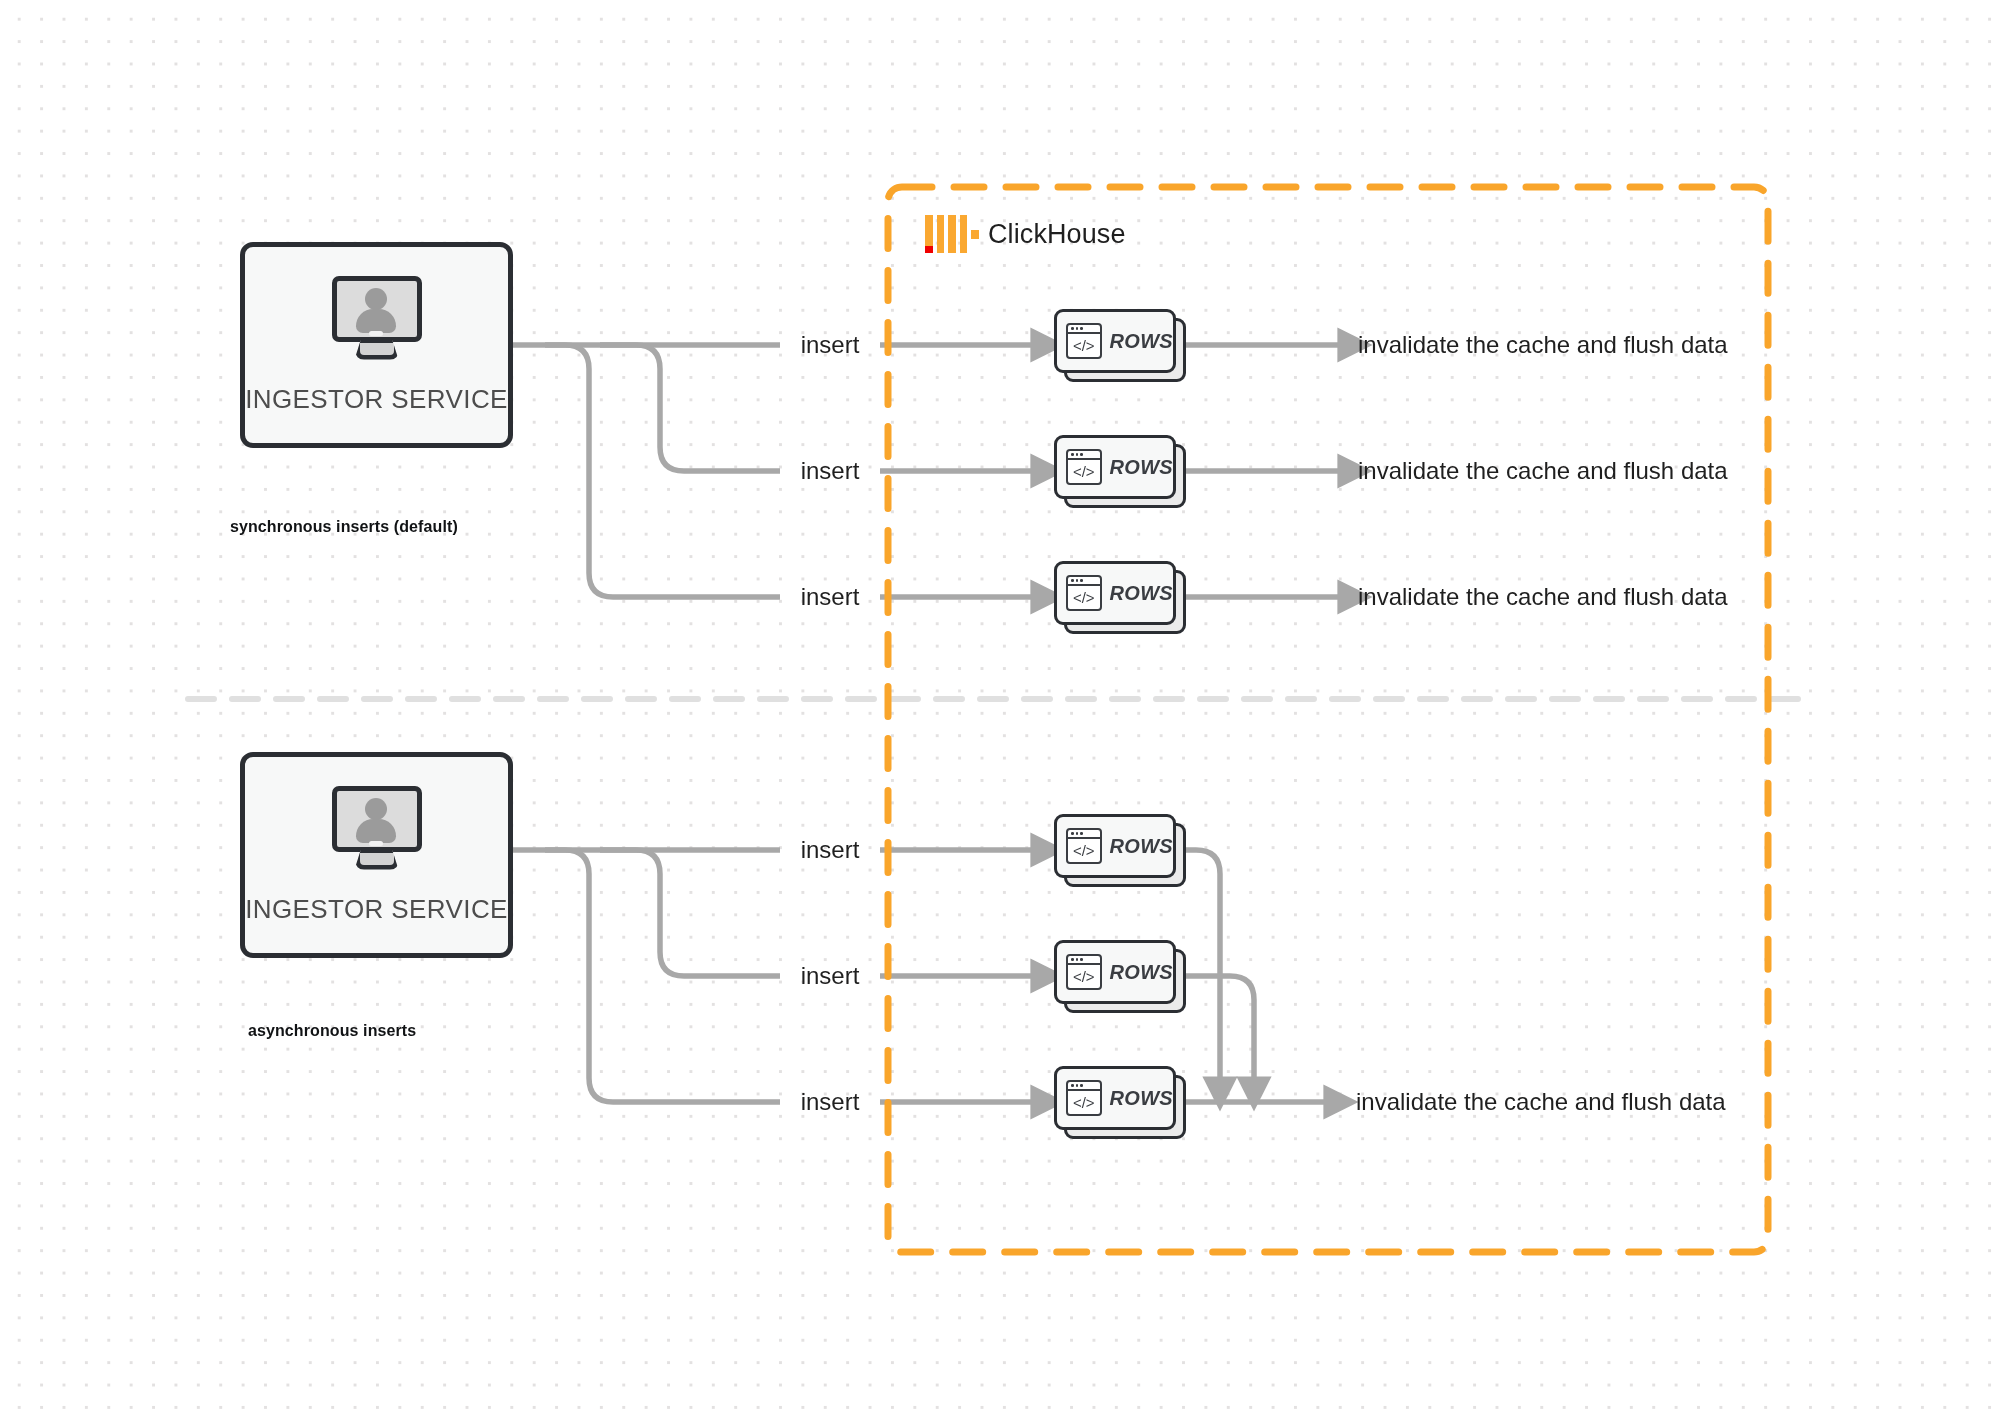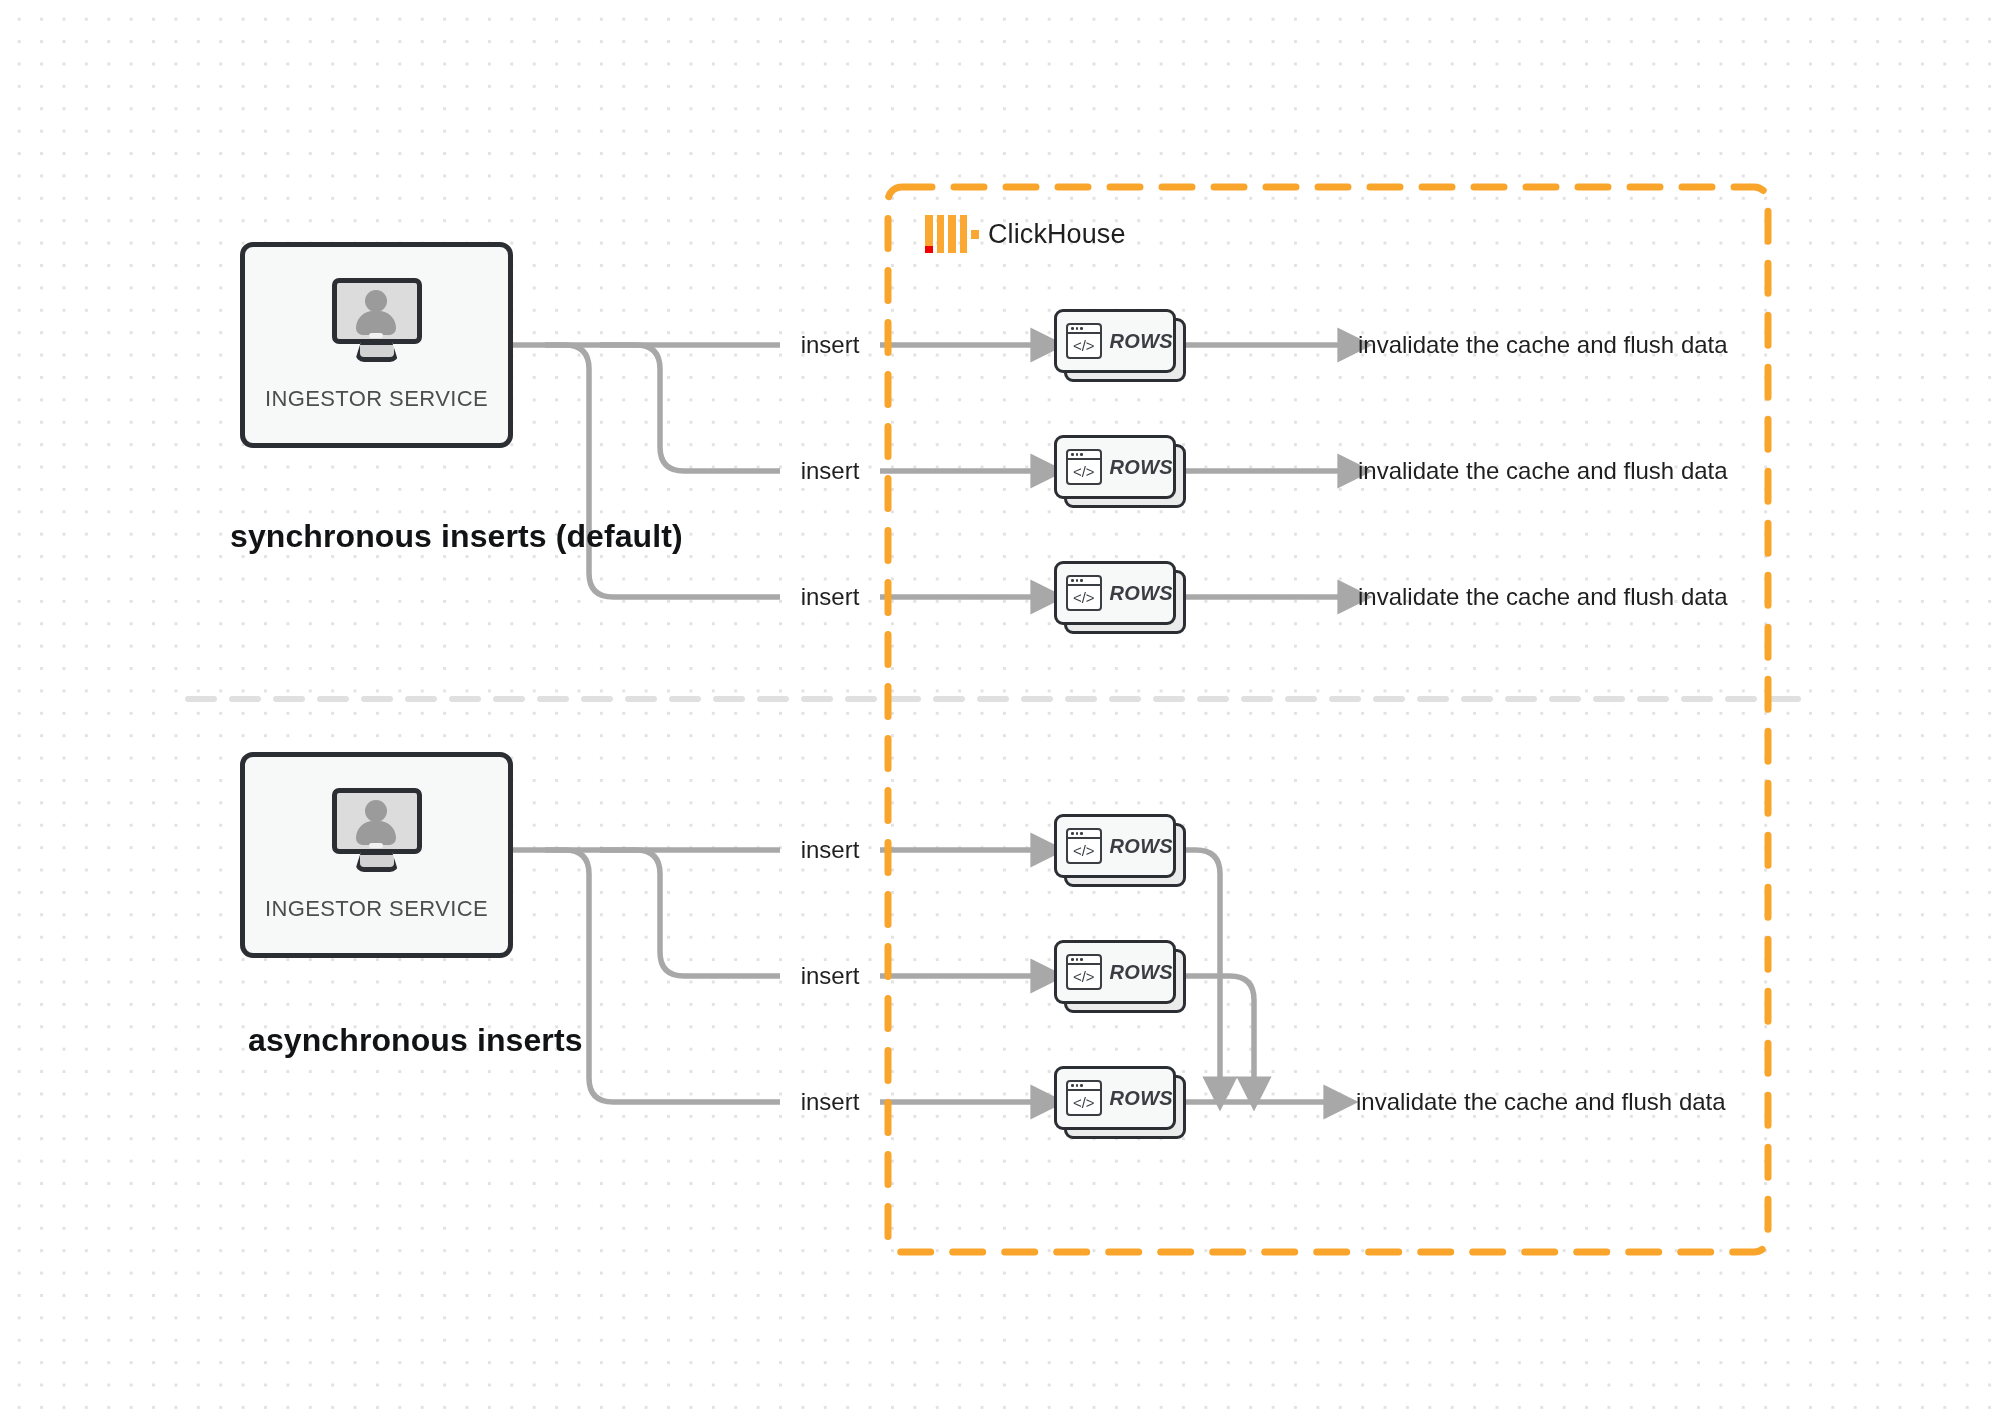--- a/index.html
+++ b/index.html
@@ -72,27 +72,27 @@
   }
   .monitor .stand {
     position: absolute; left: 27px; top: 62px;
     width: 44px; height: 22px;
     background: #d2d2d2;
     border: 5px solid #2b2e33;
     border-radius: 4px 4px 9px 9px;
     clip-path: polygon(16% 0, 84% 0, 100% 100%, 0 100%);
   }
   .service-label {
-    font-size: 22px; color: #4d4d4d; letter-spacing: 0.4px; margin-top: 16px;
+    font-size: 26px; color: #4d4d4d; letter-spacing: 0.4px; margin-top: 16px;
   }
 
   
   .section-caption {
     position: absolute;
-    font-size: 32px; font-weight: bold; color: #111315;
+    font-size: 16px; font-weight: bold; color: #111315;
     letter-spacing: 0.1px;
   }
   .section-caption.sync { left: 230px; top: 518px; }
   .section-caption.async { left: 248px; top: 1022px; }
 
   
   .rows-node { position: absolute; width: 132px; height: 73px; }
   .rows-node .shadow-card {
     position: absolute; left: 10px; top: 9px;
     width: 122px; height: 64px;

